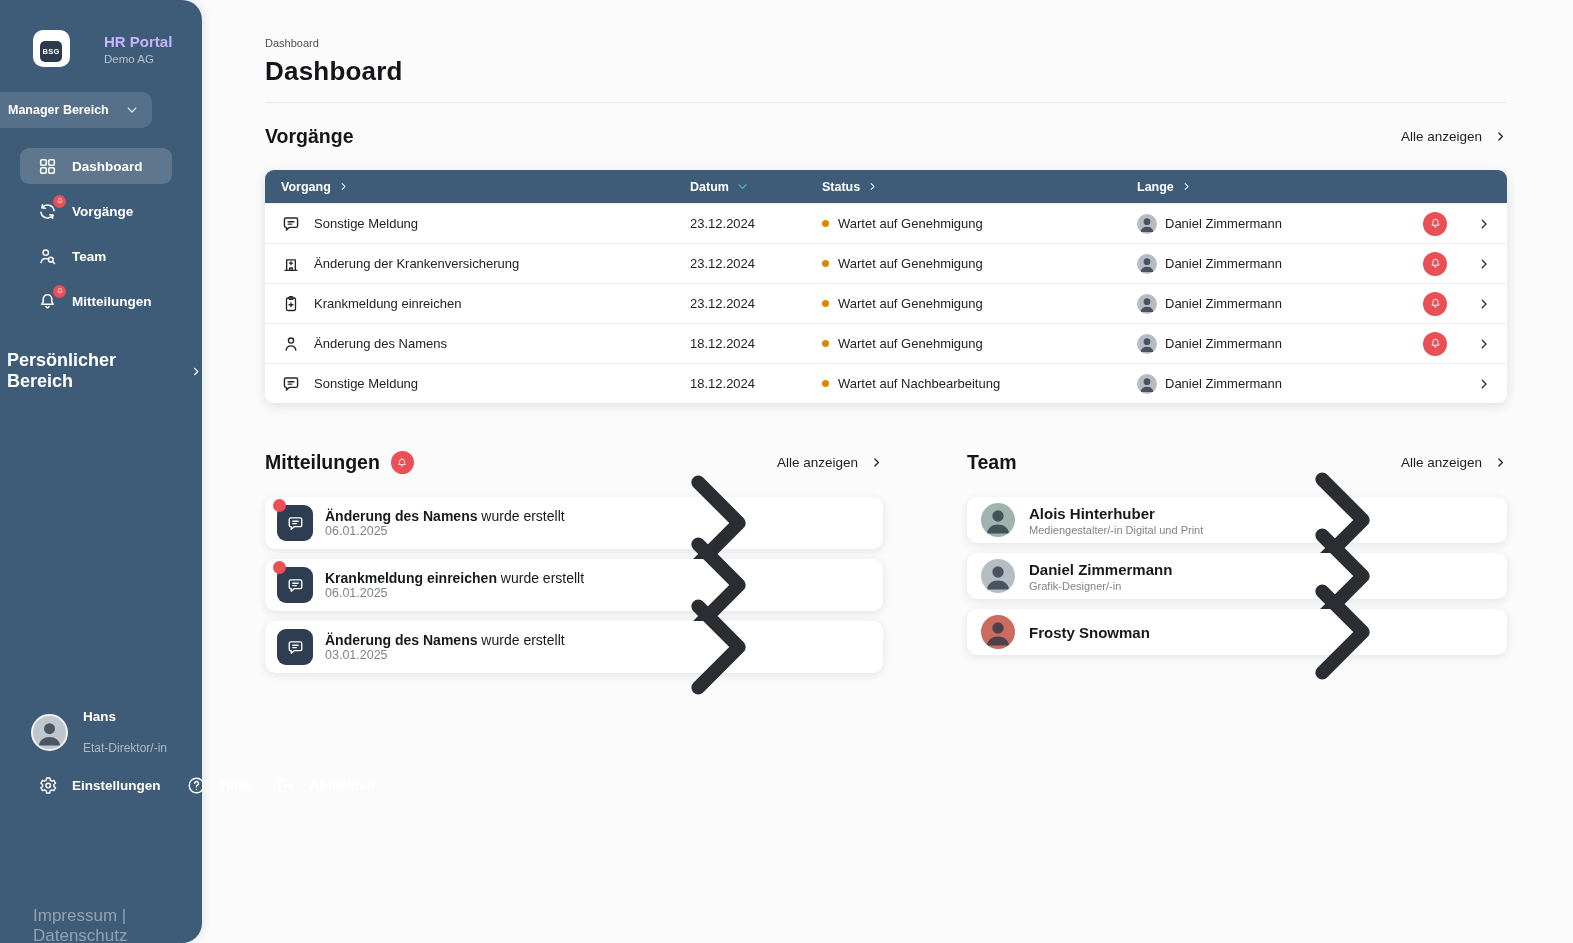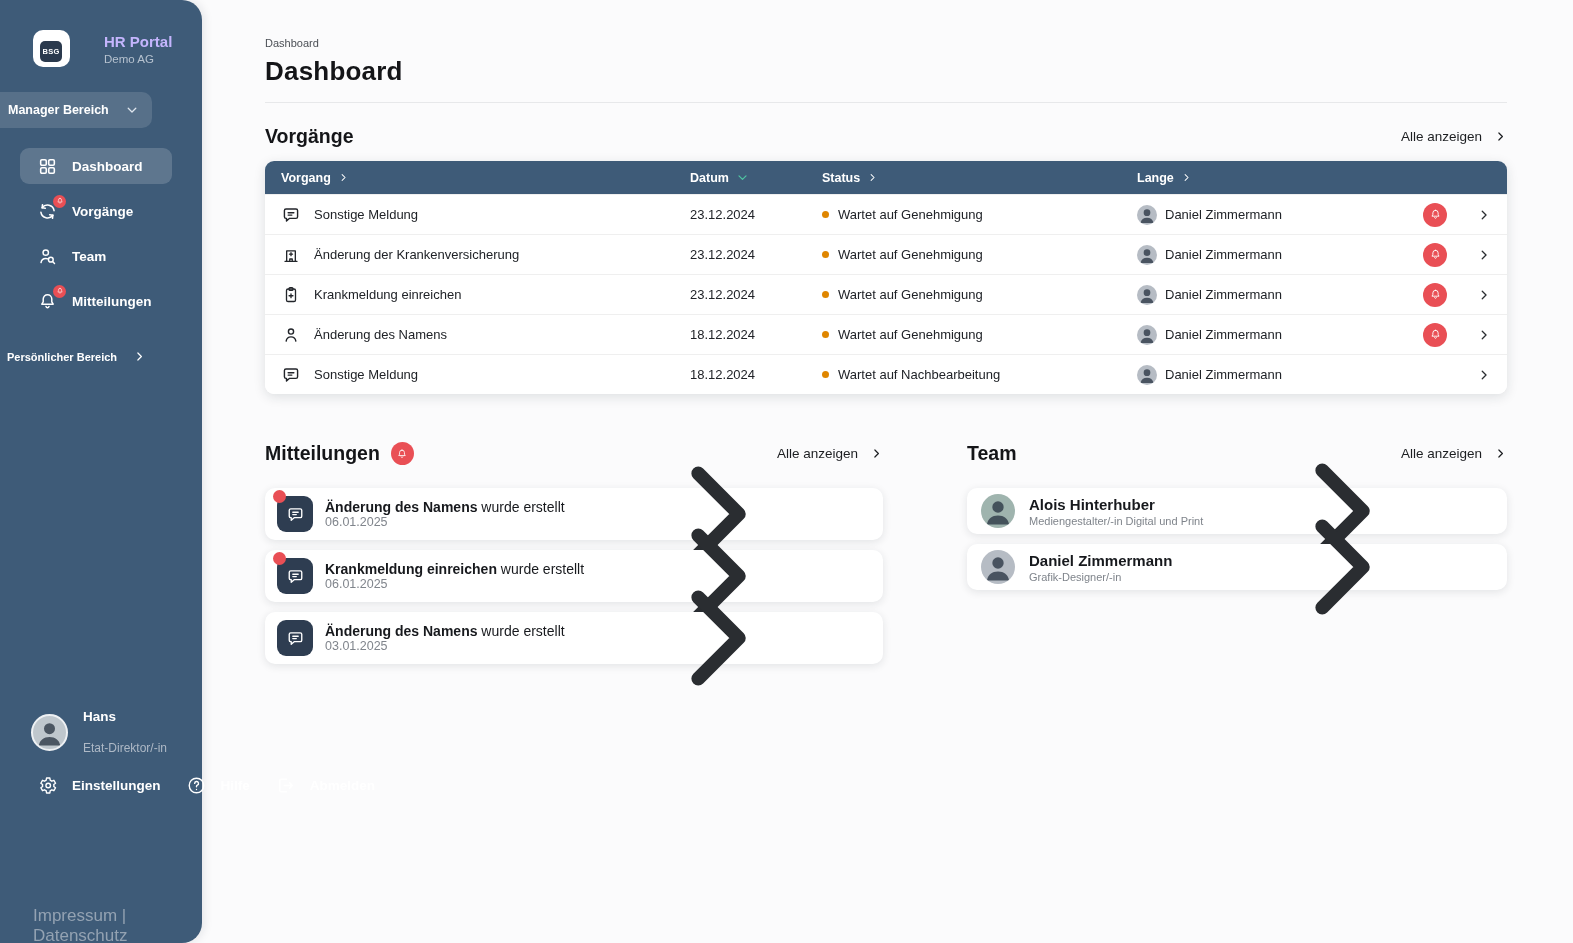--- a/index.html
+++ b/index.html
@@ -35,21 +35,21 @@
   .nav { position:absolute; top:148px; left:20px; width:152px; display:flex; flex-direction:column; gap:9px; }
   .nav-item { height:36px; border-radius:9px; display:flex; align-items:center;
     padding-left:17px; gap:14px; color:#fff; font-size:13.5px; font-weight:700; cursor:pointer; }
   .nav-item.active { background:rgba(255,255,255,.17); }
   .nav-ic { width:21px; height:21px; position:relative; color:#fff; flex:0 0 auto; }
   .mini-badge { position:absolute; top:-6px; right:-8px; width:13px; height:13px;
     background:#E94F55; border-radius:50%; display:flex; align-items:center; justify-content:center; }
   .mini-badge .ic { width:8px; height:8px; color:#fff; }
 
   .personal-row { position:absolute; top:350px; left:7px; display:flex; align-items:center; gap:16px;
-    color:#fff; font-size:11px; font-weight:700; cursor:pointer; }
+    color:#fff; font-size:18px; font-weight:700; cursor:pointer; }
   .personal-row .chev { width:13px; height:13px; color:#fff; }
 
   .user-row { position:absolute; top:709px; left:31px; display:flex; align-items:center; gap:15px; cursor:pointer; }
   .user-name { font-size:13.5px; font-weight:700; color:#fff; }
   .user-role { font-size:12px; color:#aeb9c6; margin-top:17px; }
 
   .foot-nav { position:absolute; top:767px; left:20px; width:160px; display:flex; flex-direction:row; gap:8px; }
   .foot-nav .nav-item { padding-left:17px; }
 
   .legal { position:absolute; top:906px; left:33px; font-size:17px; color:#93a2b2; cursor:pointer; }
@@ -69,21 +69,21 @@
   .sec-head { display:flex; align-items:center; justify-content:space-between; }
   .sec-head h2 { font-size:19.5px; font-weight:700; color:#141518; display:flex; align-items:center; gap:11px; }
   .view-all { display:flex; align-items:center; gap:12px; font-size:13.5px; color:#1c1e21; cursor:pointer; }
   .view-all .chev { width:13px; height:13px; color:#1c1e21; }
   .head-badge { width:23px; height:23px; border-radius:50%; background:#E94F55; color:#fff;
     display:flex; align-items:center; justify-content:center; }
   .head-badge .ic { width:12px; height:12px; }
 
   .vorgaenge-head { margin-top:22px; }
 
-  .vtable { margin-top:13px; border-radius:9px; overflow:hidden; background:#fff;
+  .vtable { margin-top:22px; border-radius:9px; overflow:hidden; background:#fff;
     box-shadow:0 3px 12px rgba(25,35,50,.13); }
   .thead, .trow { display:grid; grid-template-columns:409px 132px 315px 286px 44px 24px;
     align-items:center; padding:0 16px; }
   .thead { height:33px; background:#3E5B78; color:#fff; }
   .th { display:flex; align-items:center; gap:7px; font-size:12.5px; font-weight:700; cursor:pointer; }
   .th .sort { width:11px; height:11px; color:#fff; }
   .th .sort.active { width:13px; height:13px; color:#4FC5A2; }
   .trow { height:40px; background:#fff; border-top:1px solid #efefef; cursor:pointer; }
   .cell-title { display:flex; align-items:center; gap:13px; font-size:13px; color:#202328; }
   .row-ic { width:20px; height:20px; color:#22252a; flex:0 0 auto; }
@@ -691,18 +691,32 @@
             </span>
             <div>
               <div class="team-name">Daniel Zimmermann</div>
               <div class="team-role">Grafik-Designer/-in</div>
             </div>
             <span class="card-chev"><span class="chev"><svg class="ic">
                   <use href="#i-chev-r"></use>
                 </svg></span></span>
           </div>
 
+          <div class="team-card">
+            <span class="avatar av34" style="background: rgb(204, 107, 95);">
+              <svg class="ic" viewBox="0 0 24 24">
+                <use href="#i-avatar"></use>
+              </svg>
+            </span>
+            <div>
+              <div class="team-name">Frosty Snowman</div>
+
+            </div>
+            <span class="card-chev"><span class="chev"><svg class="ic">
+                  <use href="#i-chev-r"></use>
+                </svg></span></span>
+          </div>
 
         </div>
     </section>
 
   </div>
 </main>
 
 </body></html>

